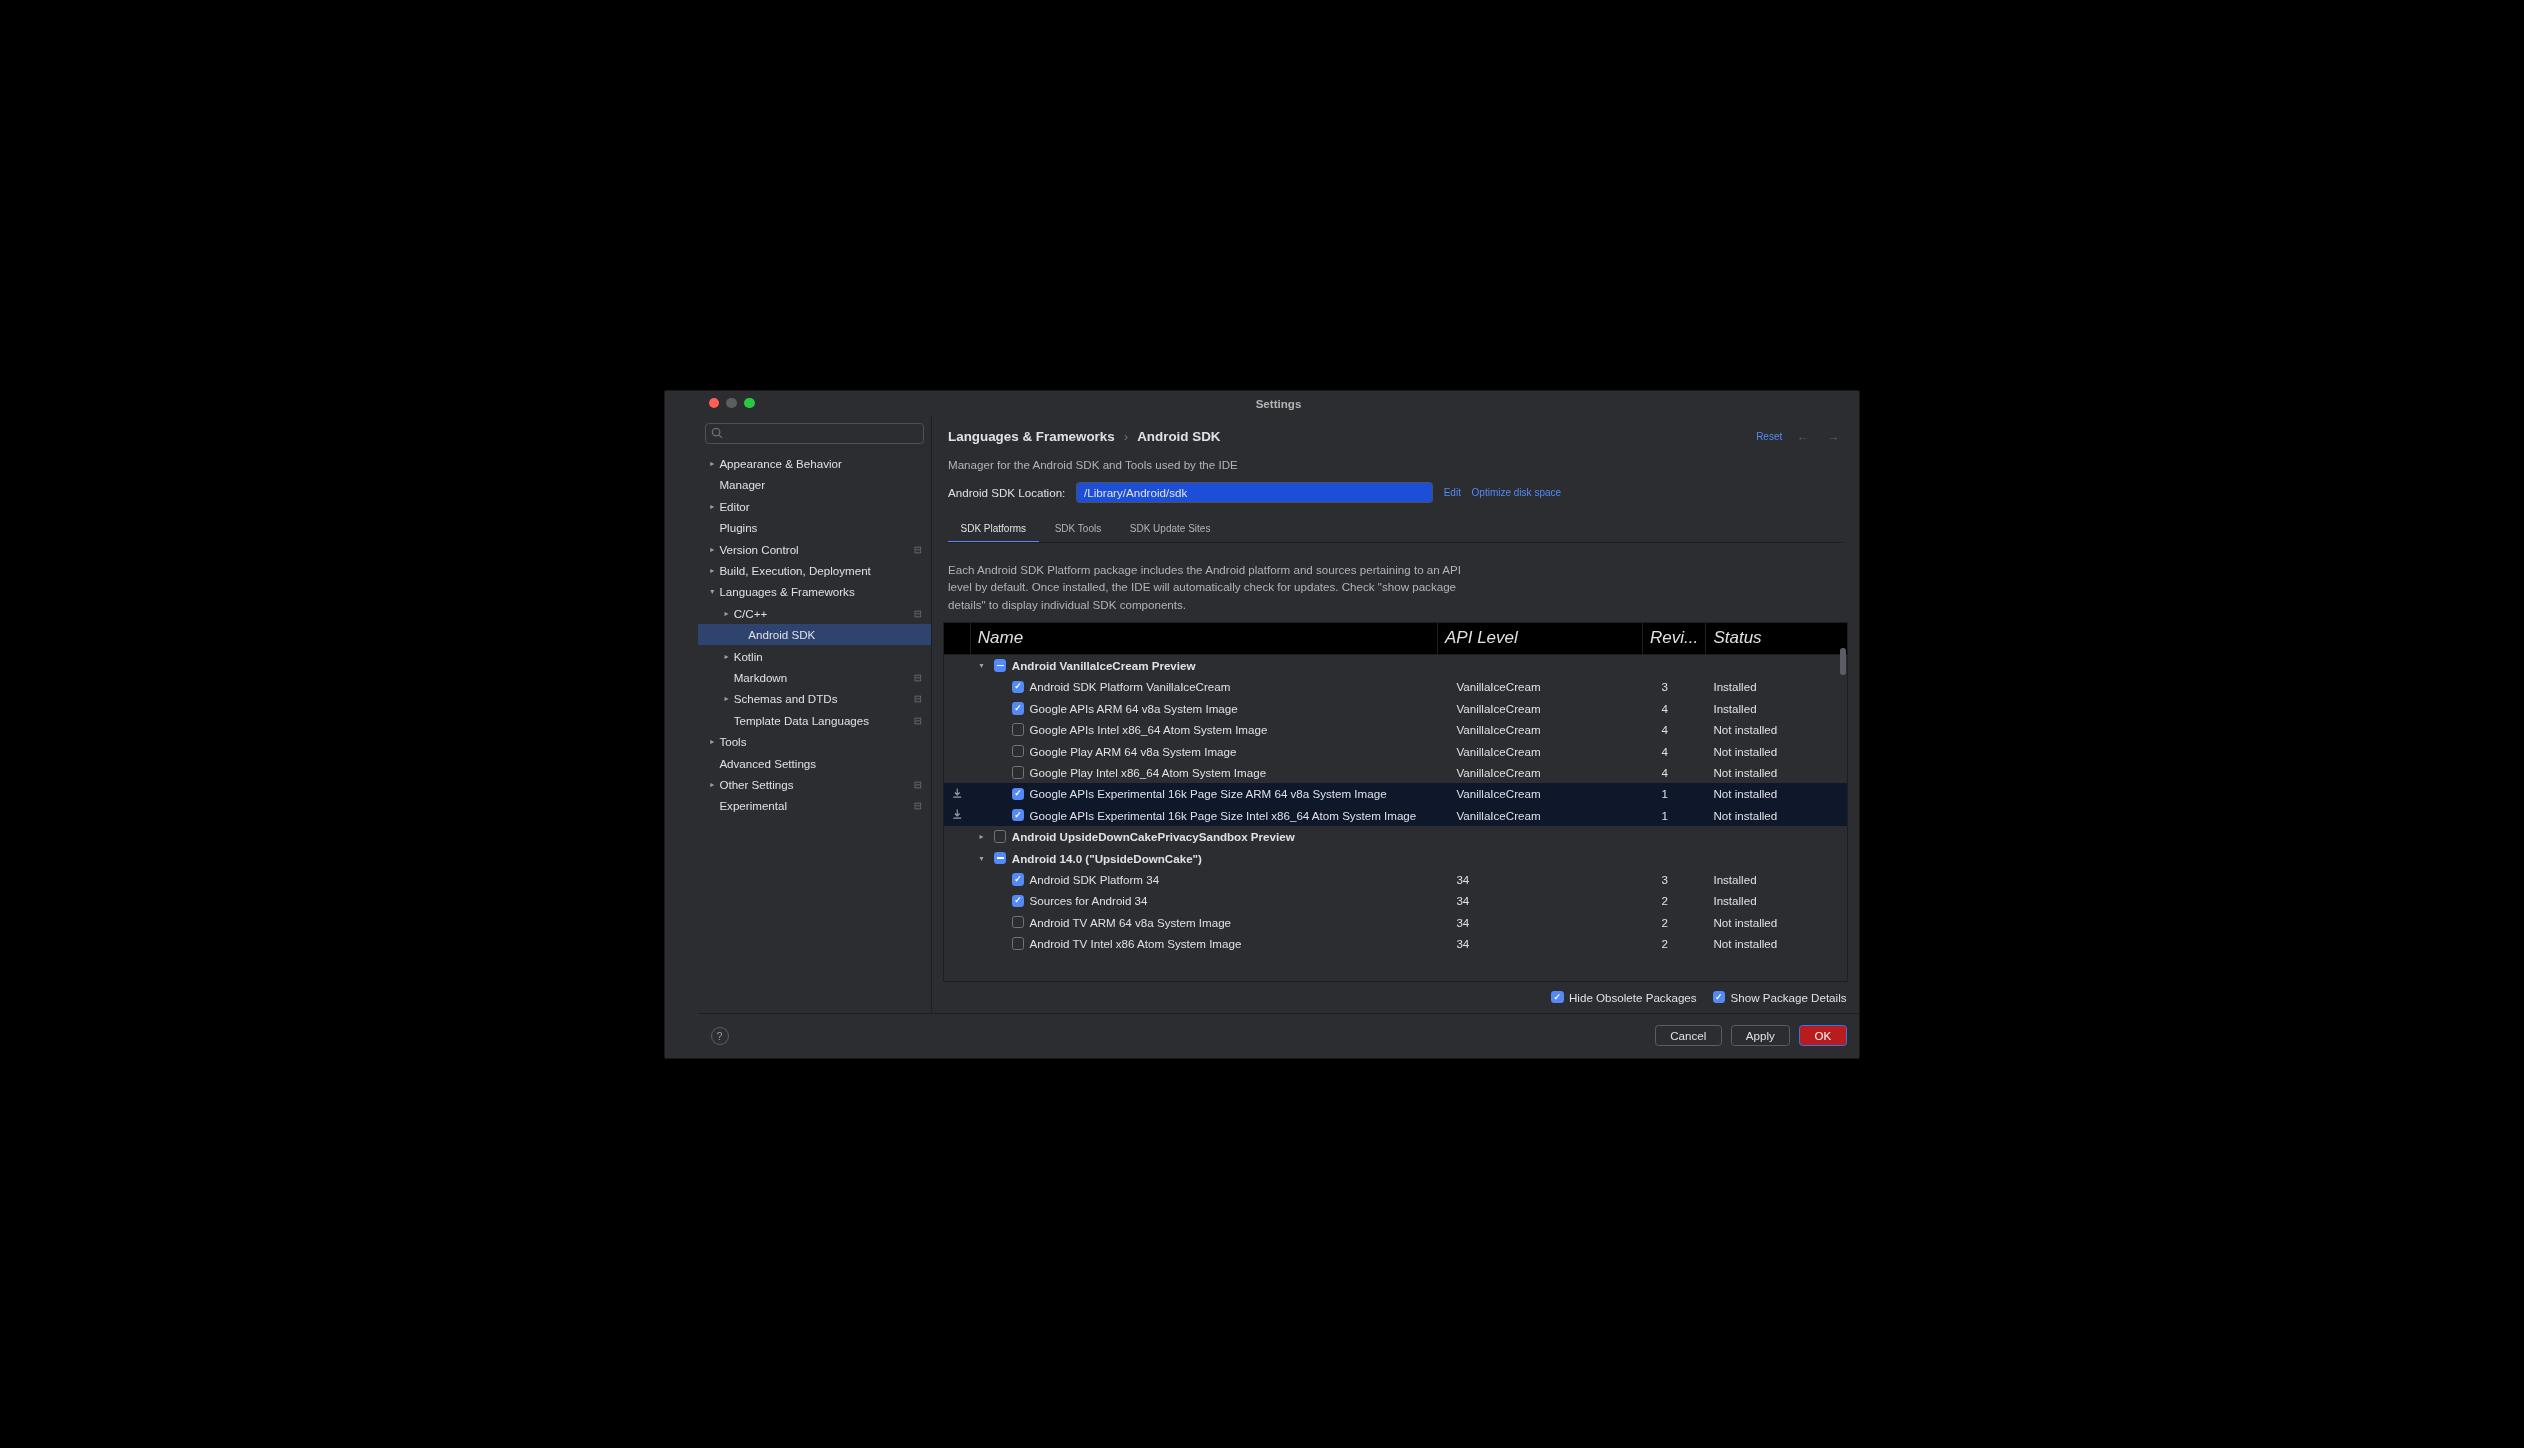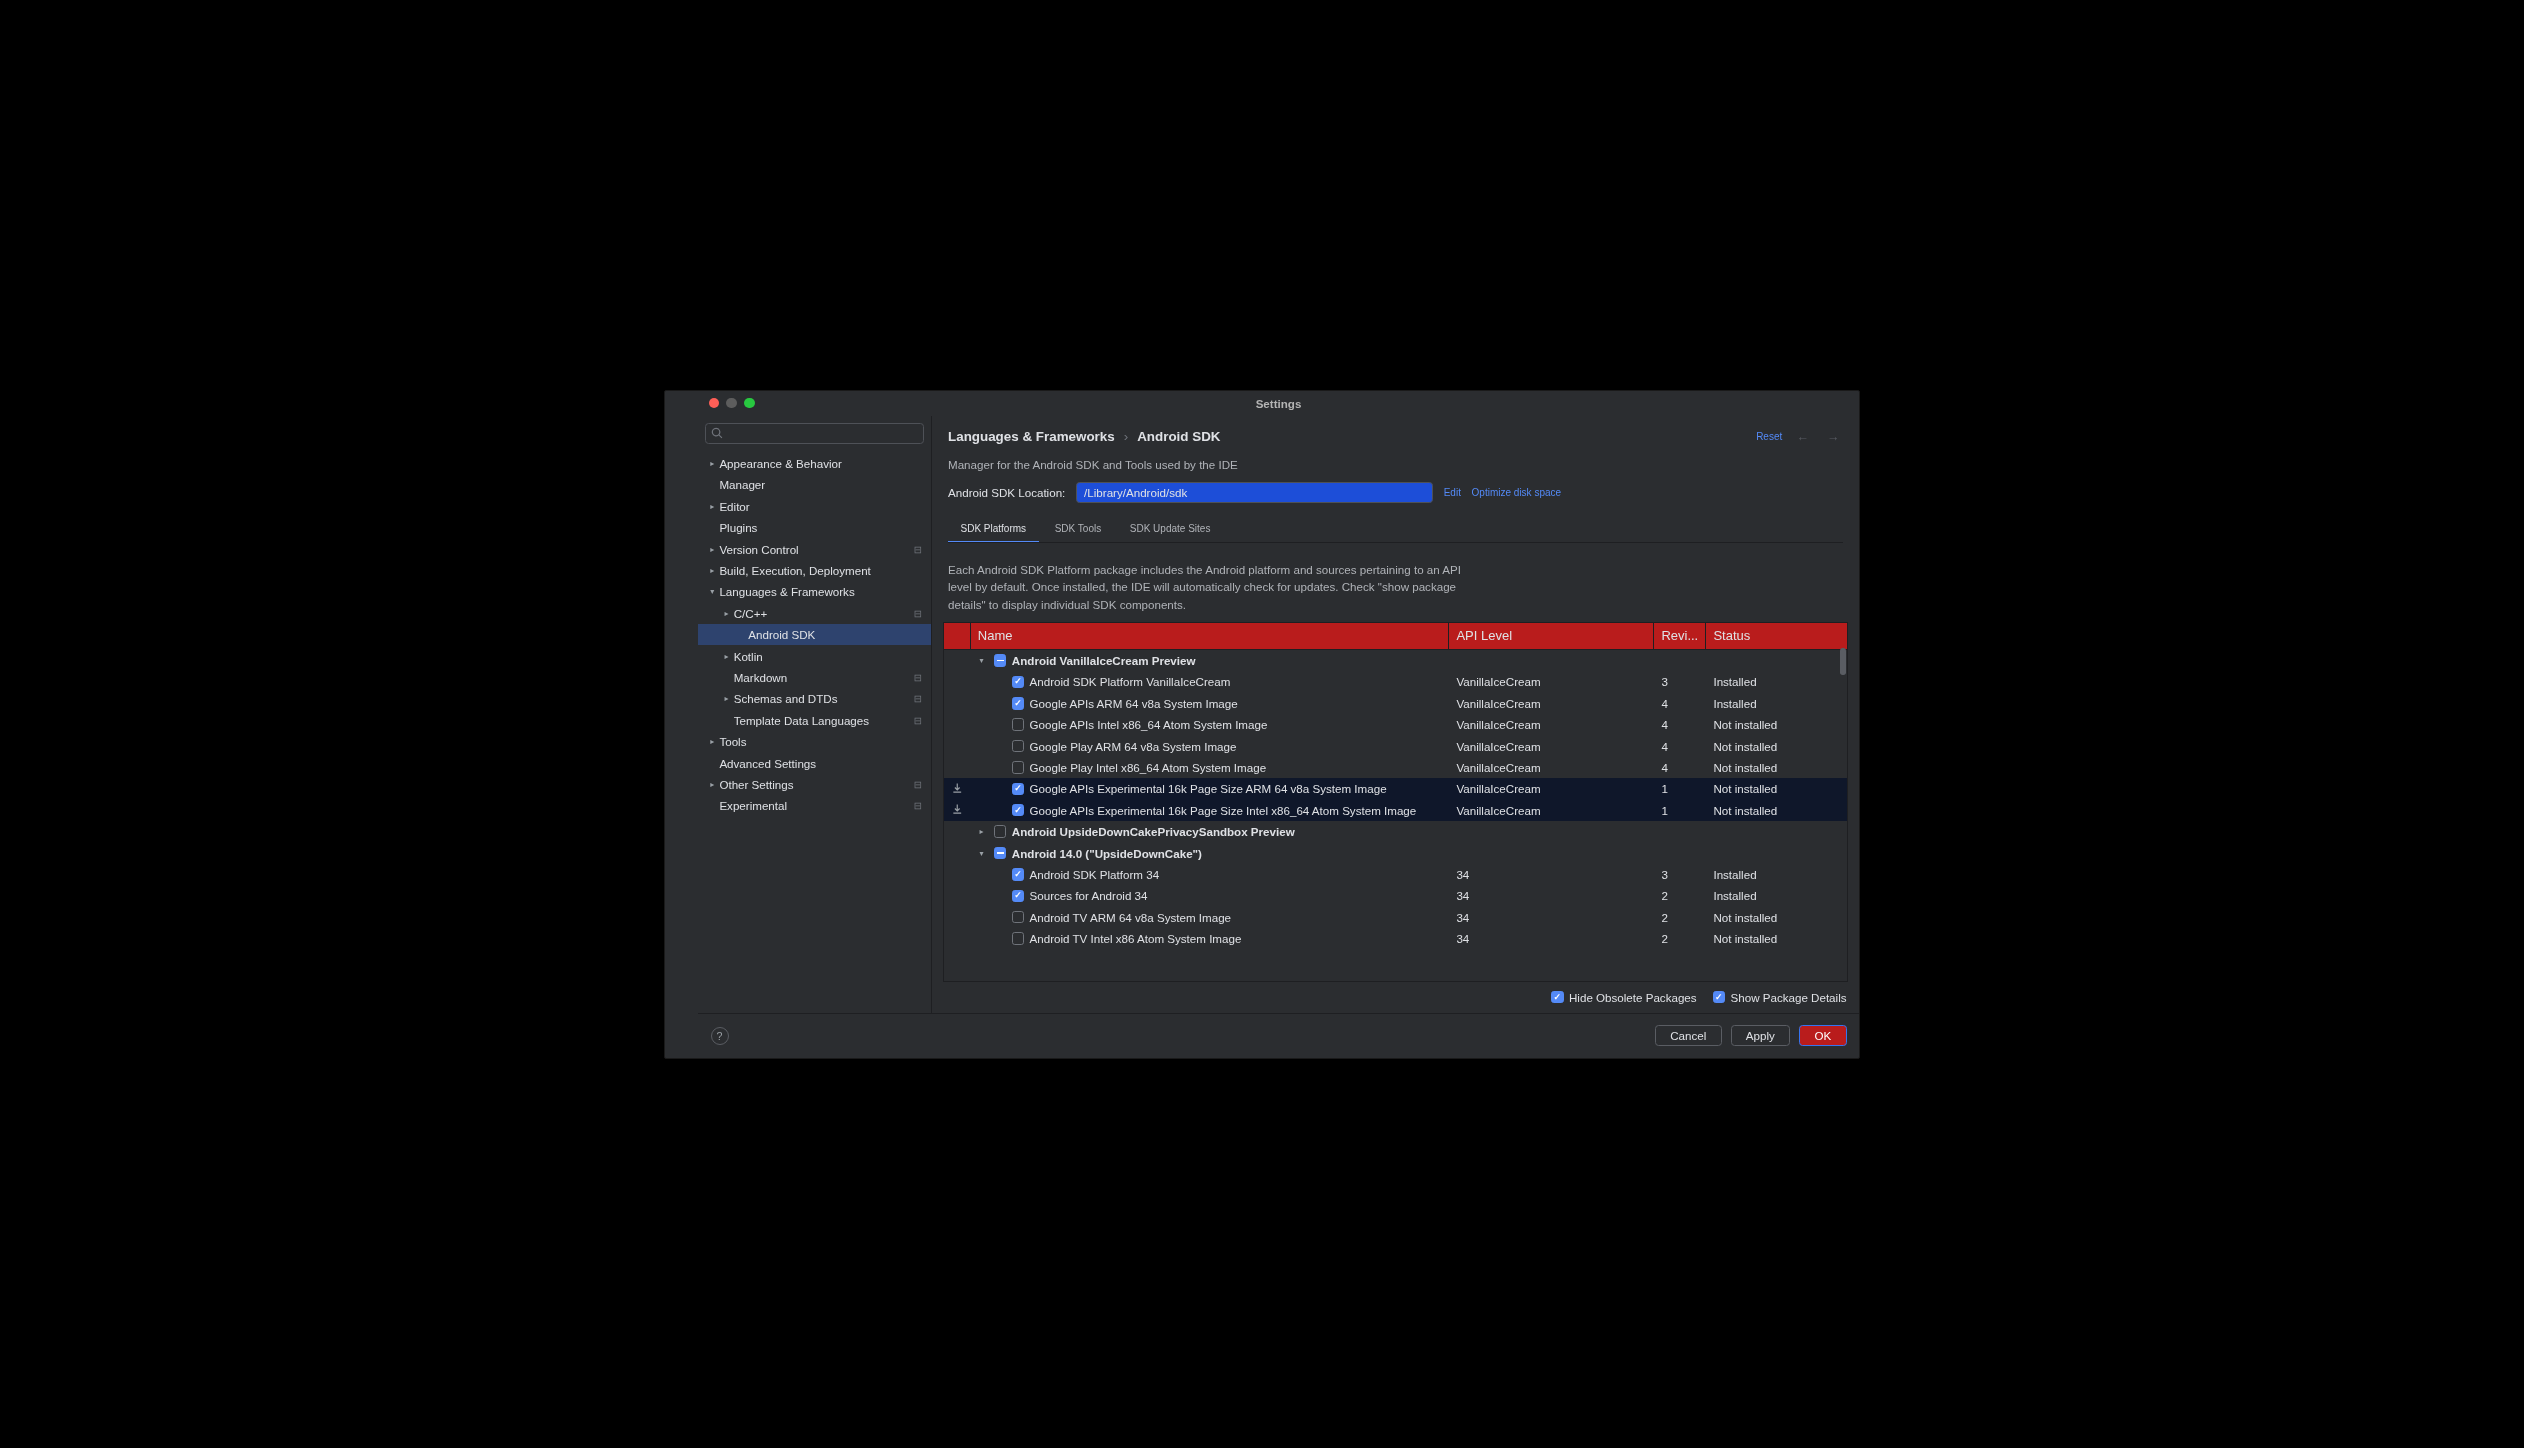--- a/index.html
+++ b/index.html
@@ -38,21 +38,21 @@
 .nav-arrow { color: #5a5d63; font-size: 12.5px; cursor: pointer; padding: 1.8px 3.6px; }
 .subtitle { color: #b0b3b8; font-size: 11.6px; margin-top: 12.5px; }
 .loc-row { display: flex; align-items: center; gap: 10.7px; margin-top: 10.7px; }
 .loc-label { color: #dfe1e5; font-size: 11.6px; }
 .loc-input { flex: 0 0 357px; height: 21.4px; background: #1d4ed8; border: 0.9px solid #4e5157; border-radius: 3.6px; color: #dfe1e5; font-size: 11.6px; padding: 0 7.1px; outline: none; }
 .tabs { display: flex; gap: 3.6px; border-bottom: 0.9px solid #1e1f22; margin-top: 12.5px; }
 .tab { padding: 7.1px 12.5px; font-size: 10px; color: #b0b3b8; cursor: pointer; border-bottom: 1.8px solid transparent; }
 .tab.active { color: #dfe1e5; border-bottom-color: #548af7; }
 .desc { padding: 9px 16px; color: #b0b3b8; font-size: 11.6px; line-height: 1.5; max-width: 571px; }
 .table-wrap { flex: 1; margin: 0 10.7px; border: 0.9px solid #1e1f22; display: flex; flex-direction: column; min-height: 0; position: relative; }
-.thead { display: flex; background: #b91c1c; border-bottom: 0.9px solid #1e1f22; font-size: 13px; color: #dfe1e5; }
+.thead { display: flex; background: #000000; border-bottom: 0.9px solid #1e1f22; font-size: 17px; color: #dfe1e5; font-style: italic; }
 .th { padding: 5.4px 7.1px; border-right: 0.9px solid #1e1f22; }
 .th:last-child { border-right: none; }
 .col-dl { flex: 0 0 27px; }
 .col-name { flex: 1; }
 .col-api { flex: 0 0 205px; }
 .col-rev { flex: 0 0 52px; }
 .col-status { flex: 0 0 141px; }
 .tbody { flex: 1; overflow-y: auto; }
 .row { display: flex; align-items: center; height: 21.4px; font-size: 11.6px; color: #dfe1e5; }
 .row.sel { background: #0f172a; }

